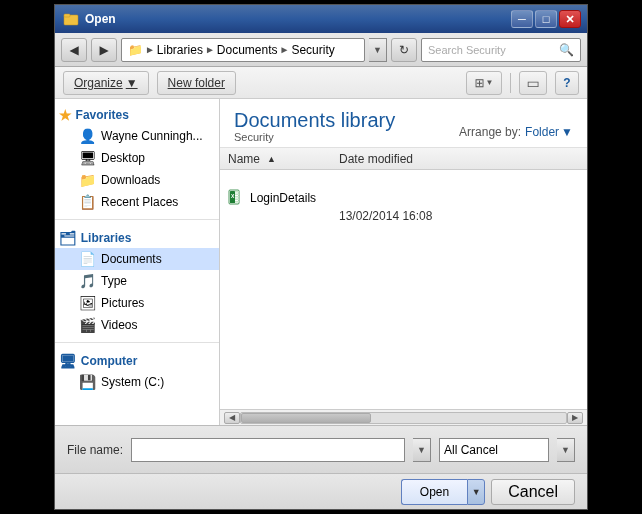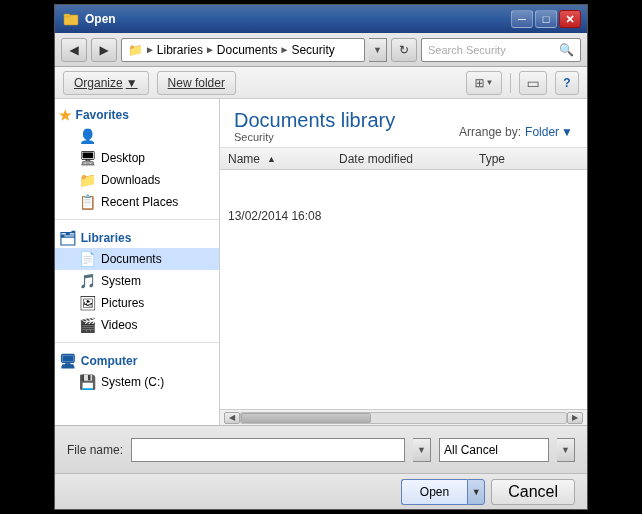--- a/index.html
+++ b/index.html
@@ -591,20 +591,21 @@
 
     <div class="sidebar">
 
       <div class="sidebar-section">
         <div class="sidebar-section-header">
           <span class="star-icon">★</span>
           <span>Favorites</span>
         </div>
         <div class="sidebar-item">
           <span class="sidebar-item-icon">👤</span>
+          <span>Wayne Cunningh...</span>
         </div>
         <div class="sidebar-item">
           <span class="sidebar-item-icon">🖥</span>
           <span>Desktop</span>
         </div>
         <div class="sidebar-item">
           <span class="sidebar-item-icon">📁</span>
           <span>Downloads</span>
         </div>
         <div class="sidebar-item">
@@ -619,21 +620,21 @@
         <div class="sidebar-section-header">
           <span class="section-icon">🗂</span>
           <span>Libraries</span>
         </div>
         <div class="sidebar-item selected">
           <span class="sidebar-item-icon">📄</span>
           <span>Documents</span>
         </div>
         <div class="sidebar-item">
           <span class="sidebar-item-icon">🎵</span>
-          <span>System</span>
+          <span>Type</span>
         </div>
         <div class="sidebar-item">
           <span class="sidebar-item-icon">🖼</span>
           <span>Pictures</span>
         </div>
         <div class="sidebar-item">
           <span class="sidebar-item-icon">🎬</span>
           <span>Videos</span>
         </div>
       </div>
@@ -671,26 +672,38 @@
 
       <div class="file-list">
         <div class="file-list-header">
           <div class="col-header">
             <span>Name</span>
             <span class="sort-arrow">▲</span>
           </div>
           <div class="col-header">
             <span>Date modified</span>
           </div>
-          <div class="col-header">
-            <span>Type</span>
+        </div>
+
+        <div class="file-row">
+          <div class="file-name-cell">
+            <span class="excel-icon">
+              <svg width="16" height="16" viewBox="0 0 16 16">
+                <rect x="1" y="1" width="10" height="14" rx="1" fill="#fff" stroke="#1e7e34" stroke-width="0.8"></rect>
+                <rect x="2" y="2" width="5" height="12" rx="0.5" fill="#1e7e34"></rect>
+                <text x="3" y="9" font-size="5" fill="white" font-weight="bold">X</text>
+                <rect x="7" y="2" width="4" height="1.5" fill="#c8e6c9"></rect>
+                <rect x="7" y="4.5" width="4" height="1.5" fill="#c8e6c9"></rect>
+                <rect x="7" y="7" width="4" height="1.5" fill="#c8e6c9"></rect>
+                <rect x="7" y="9.5" width="4" height="1.5" fill="#c8e6c9"></rect>
+                <rect x="7" y="12" width="4" height="1.5" fill="#c8e6c9"></rect>
+              </svg>
+            </span>
+            <span>LoginDetails</span>
           </div>
-        </div>
-
-        <div class="file-row">
           <div class="file-cell">13/02/2014 16:08</div>
         </div>
       </div>
 
       <div class="hscroll-area">
         <div style="width:16px; height:12px; background:linear-gradient(to bottom,#eee,#d0d0d0); border:1px solid #aaa; border-radius:2px; display:flex; align-items:center; justify-content:center; cursor:pointer; font-size:8px; color:#555; flex-shrink:0;">◀</div>
         <div class="hscroll-track">
           <div class="hscroll-thumb"></div>
         </div>
         <div style="width:16px; height:12px; background:linear-gradient(to bottom,#eee,#d0d0d0); border:1px solid #aaa; border-radius:2px; display:flex; align-items:center; justify-content:center; cursor:pointer; font-size:8px; color:#555; flex-shrink:0;">▶</div>

